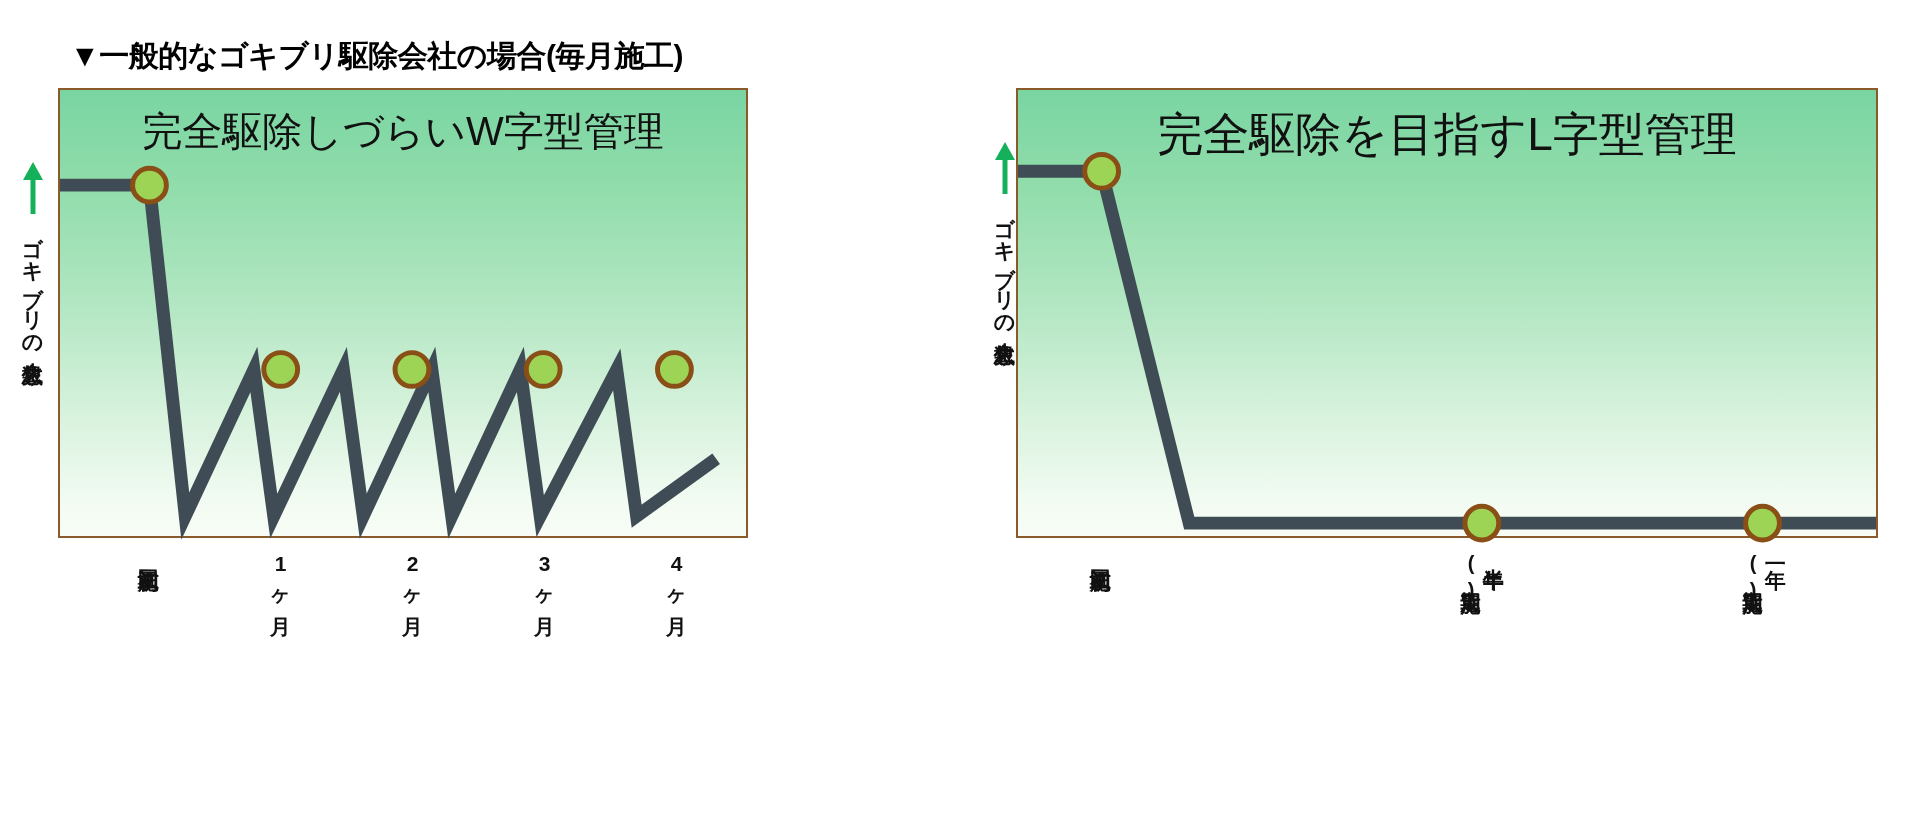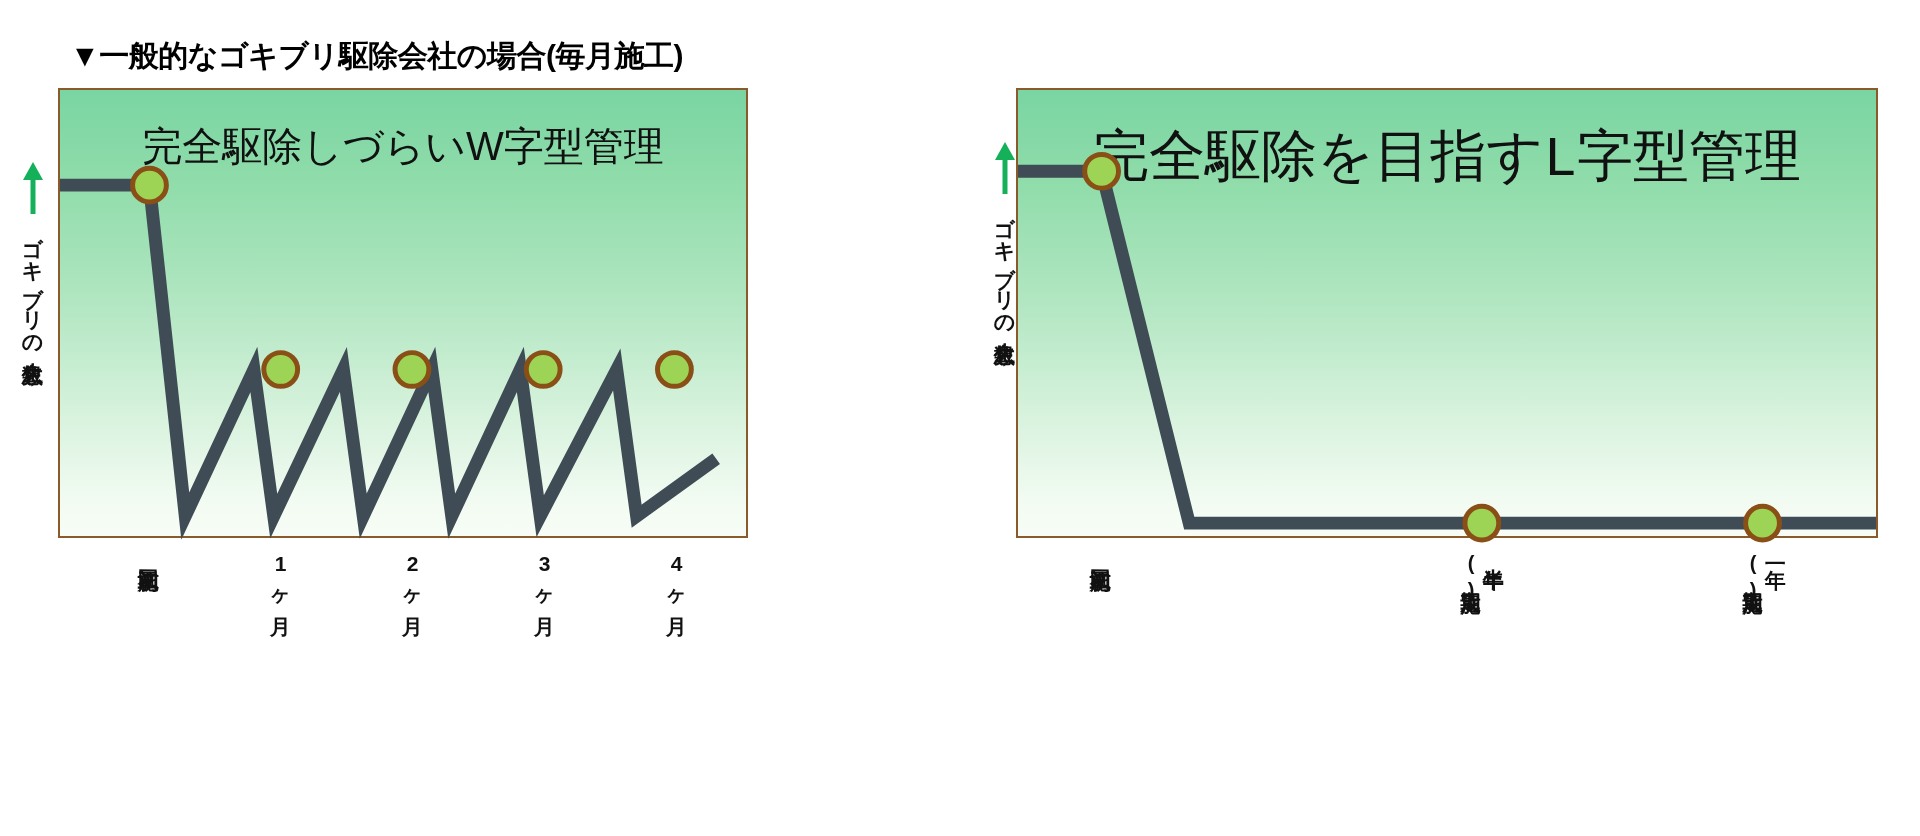--- a/index.html
+++ b/index.html
@@ -56,23 +56,22 @@
     left: 0;
     right: 0;
     top: 14px;
     text-align: center;
     font-size: 40px;
     font-weight: 400;
     color: #111111;
     white-space: nowrap;
     font-family: "Liberation Sans", "DejaVu Sans", sans-serif;
     letter-spacing: 0px;
-    margin-top: 15px;
-  }
-  #plot-right .inner-heading { font-size: 56px; font-family: Liberation Mono, monospace; }
+  }
+  #plot-right .inner-heading { font-size: 46px; }
 
   .series-svg {
     position: absolute;
     left: 0; top: 0;
     width: 100%;
     height: 100%;
     overflow: visible;
     pointer-events: none;
   }
 

